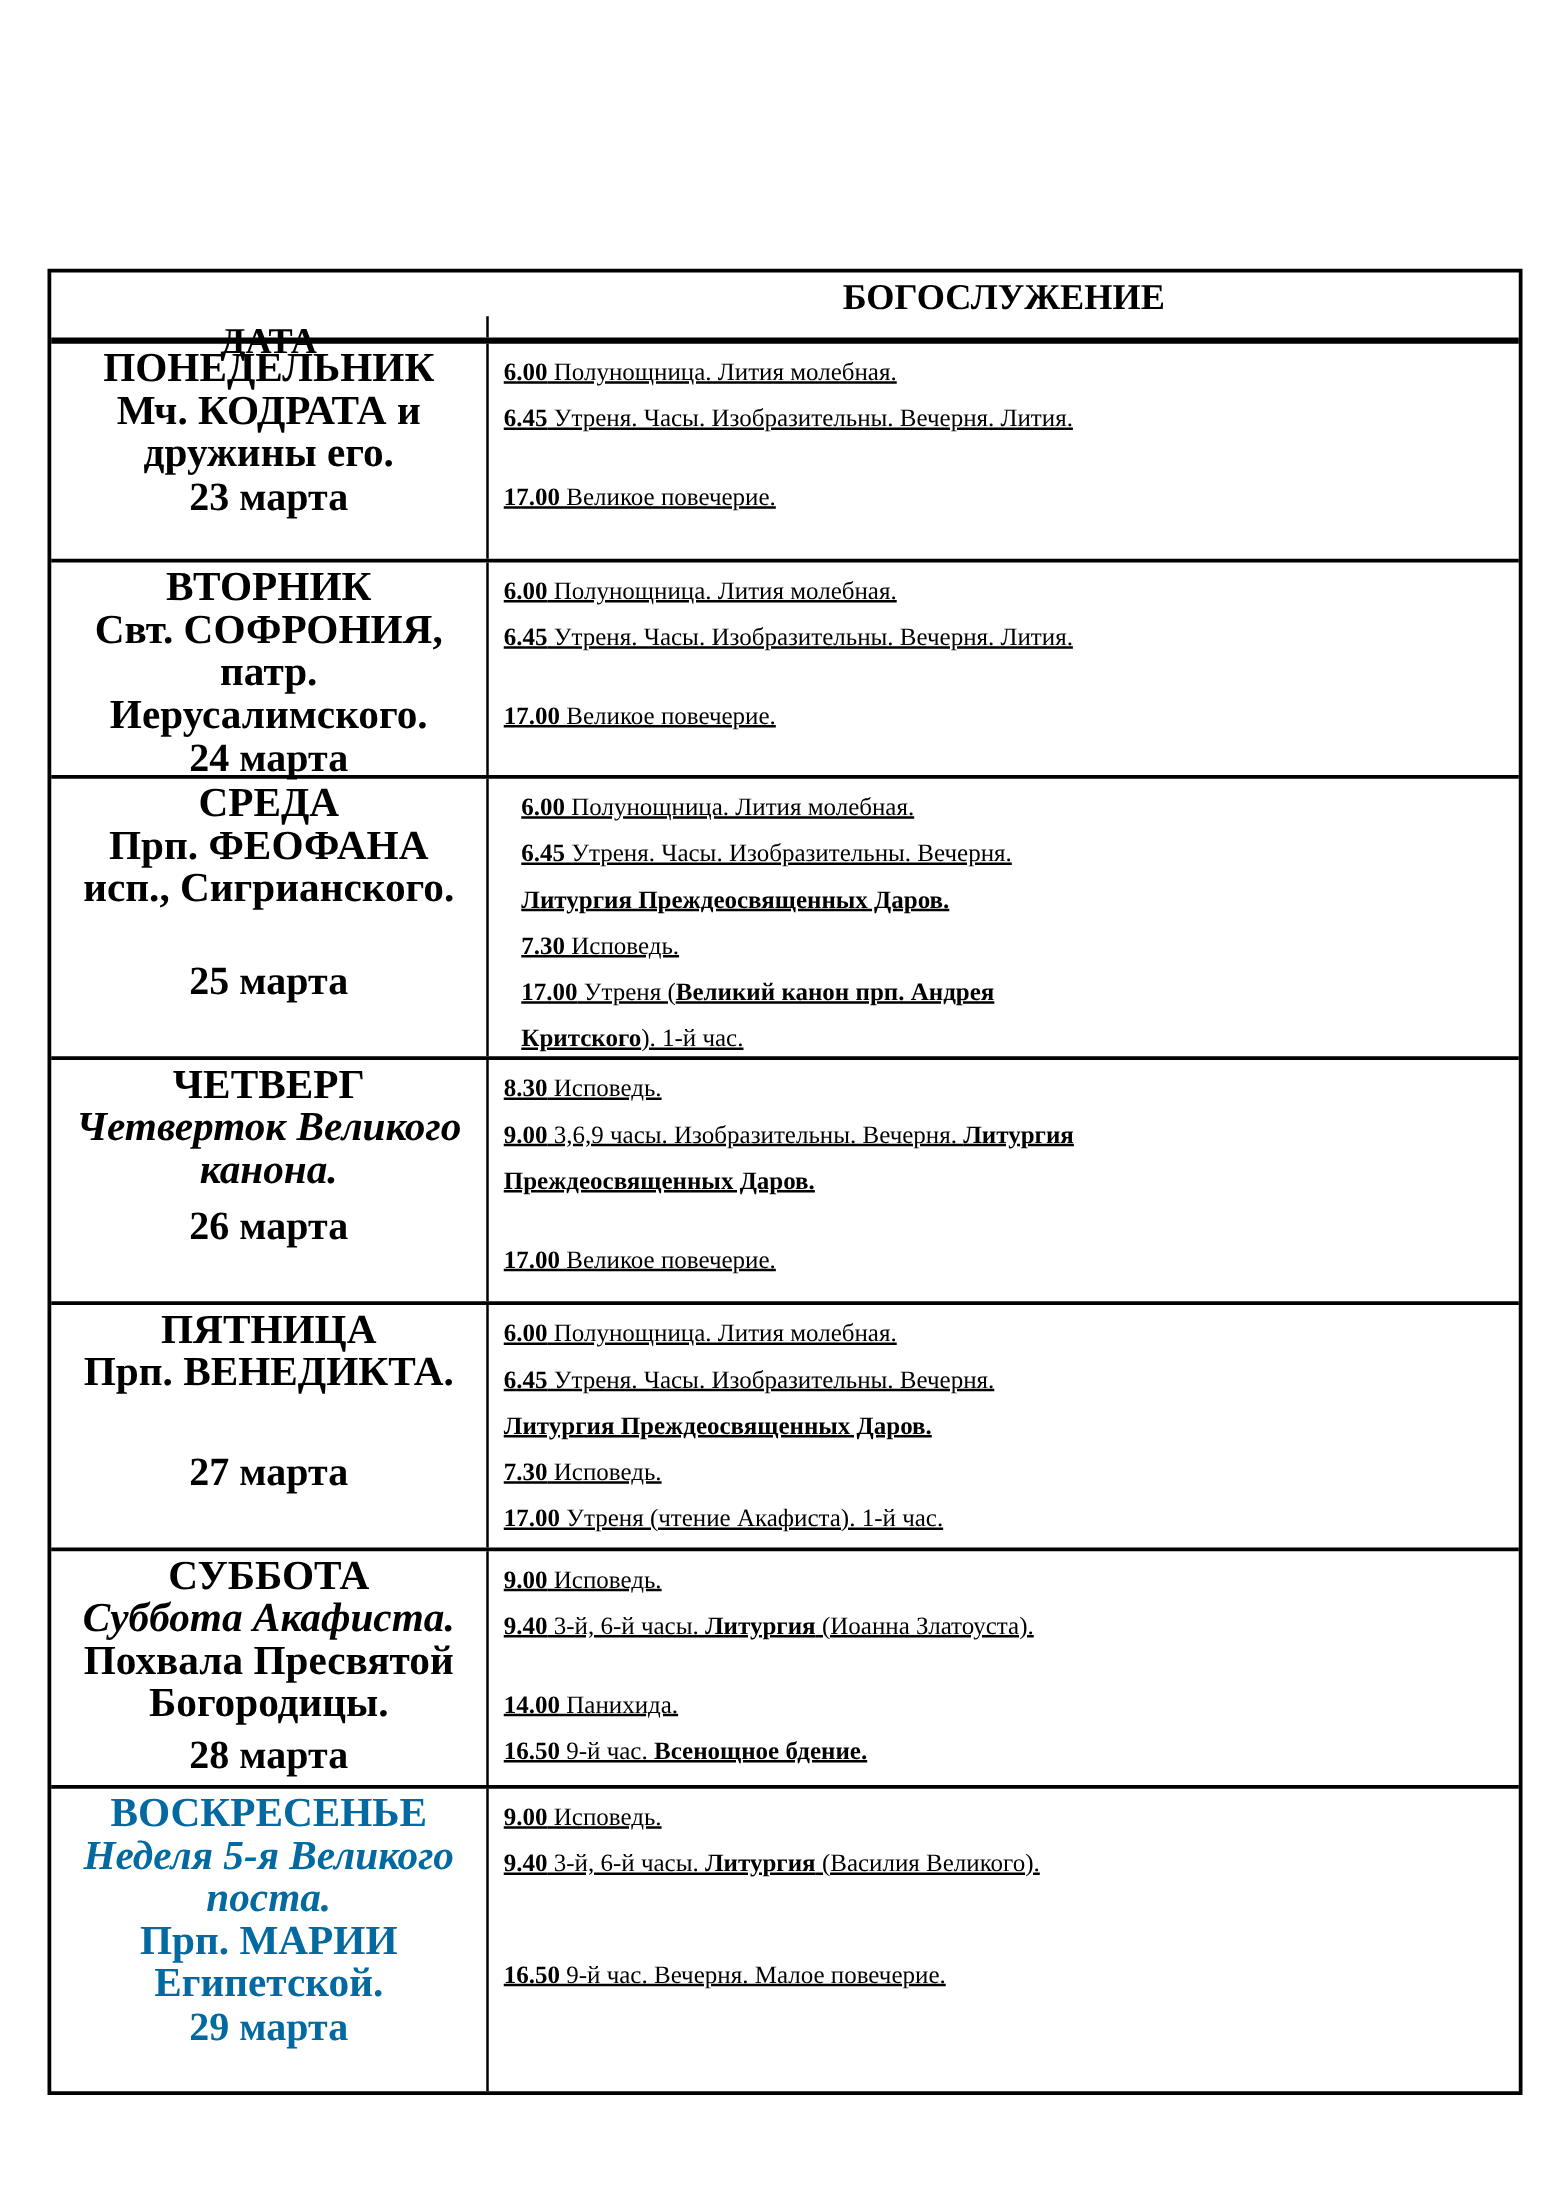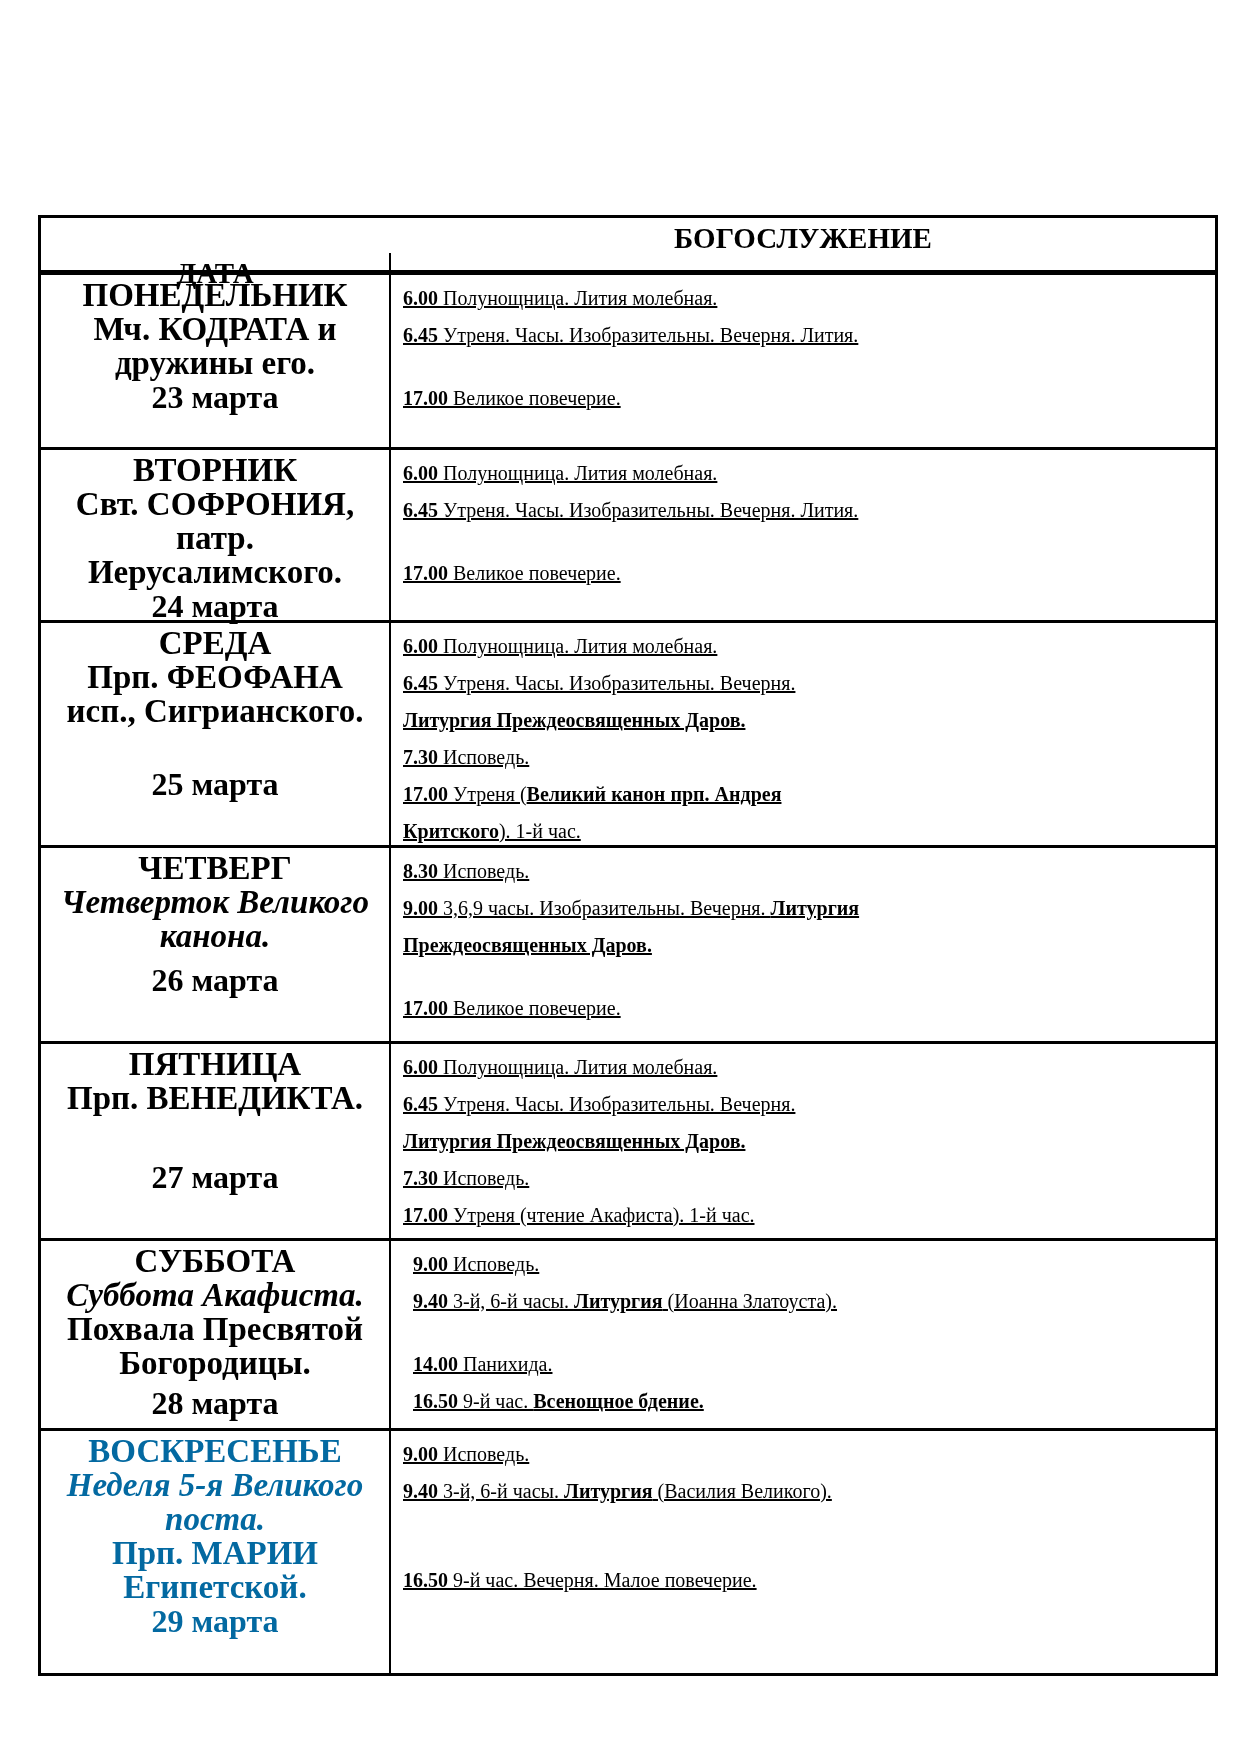--- a/index.html
+++ b/index.html
@@ -37,24 +37,24 @@
   }
   .hdr-date{width:350px;border-right:2px solid #000;margin-top:35px;}
   .hdr-service{flex:1;}
   .row{
     display:flex;
     border-bottom:3px solid #000;
     box-sizing:border-box;
   }
   #rows .row:nth-child(1){height:175px;}
   #rows .row:nth-child(2){height:173px;}
-  #rows .row:nth-child(3){height:225px;}
+  #rows .row:nth-child(3){height:225px;gap:14px;}
   #rows .row:nth-child(4){height:196px;}
   #rows .row:nth-child(5){height:197px;justify-content:flex-end;}
-  #rows .row:nth-child(6){height:190px;gap:10px;}
+  #rows .row:nth-child(6){height:190px;}
   #rows .row:nth-child(7){height:242px;border-bottom:none;}
   .cell{box-sizing:border-box;}
   .left{
     width:350px;
     border-right:2px solid #000;
     display:flex;
     flex-direction:column;
     justify-content:space-between;
     text-align:center;
     padding:3px 6px 44px 6px;

